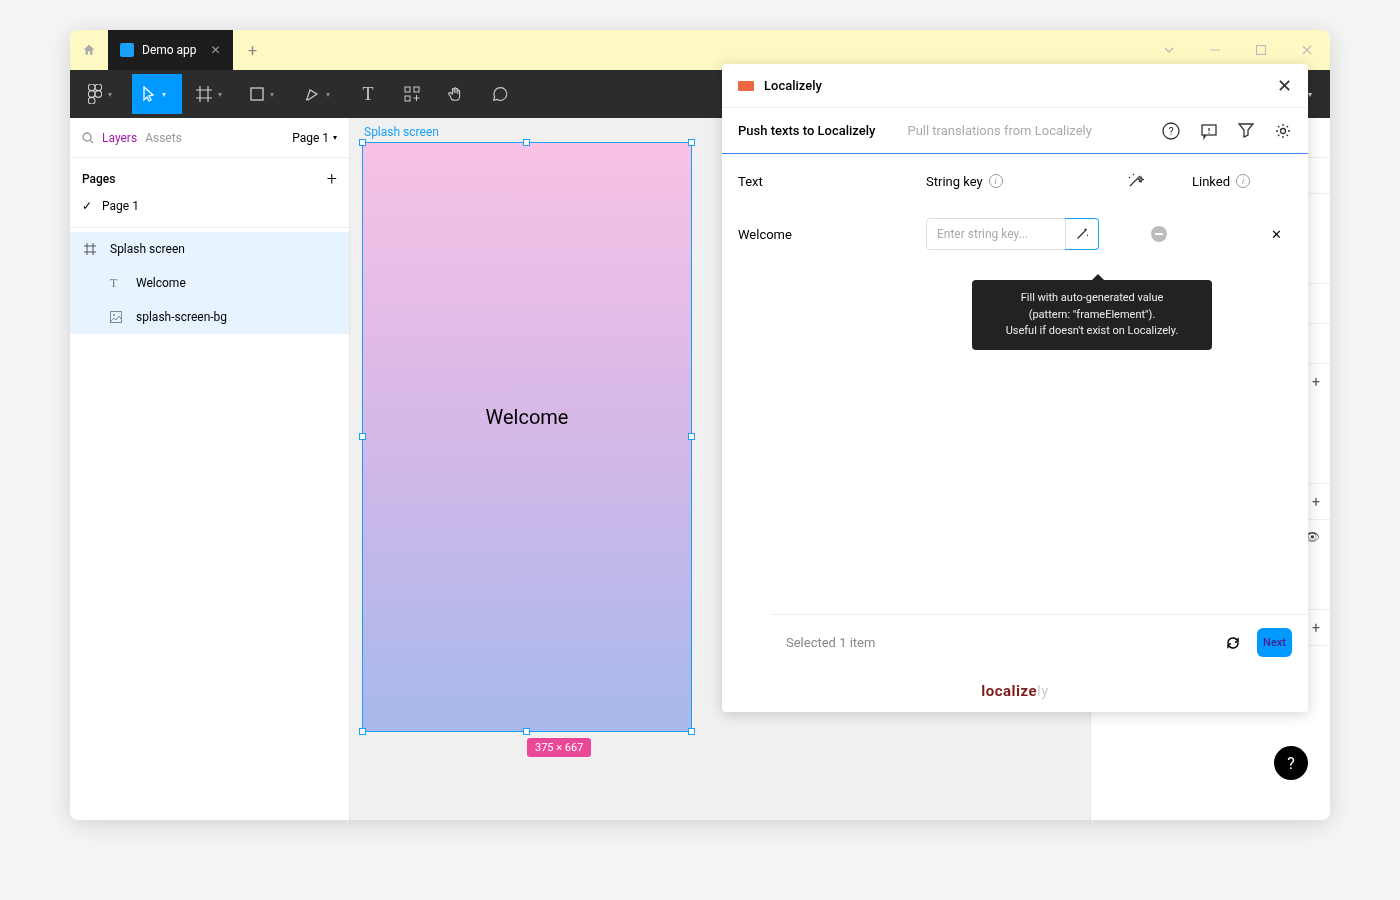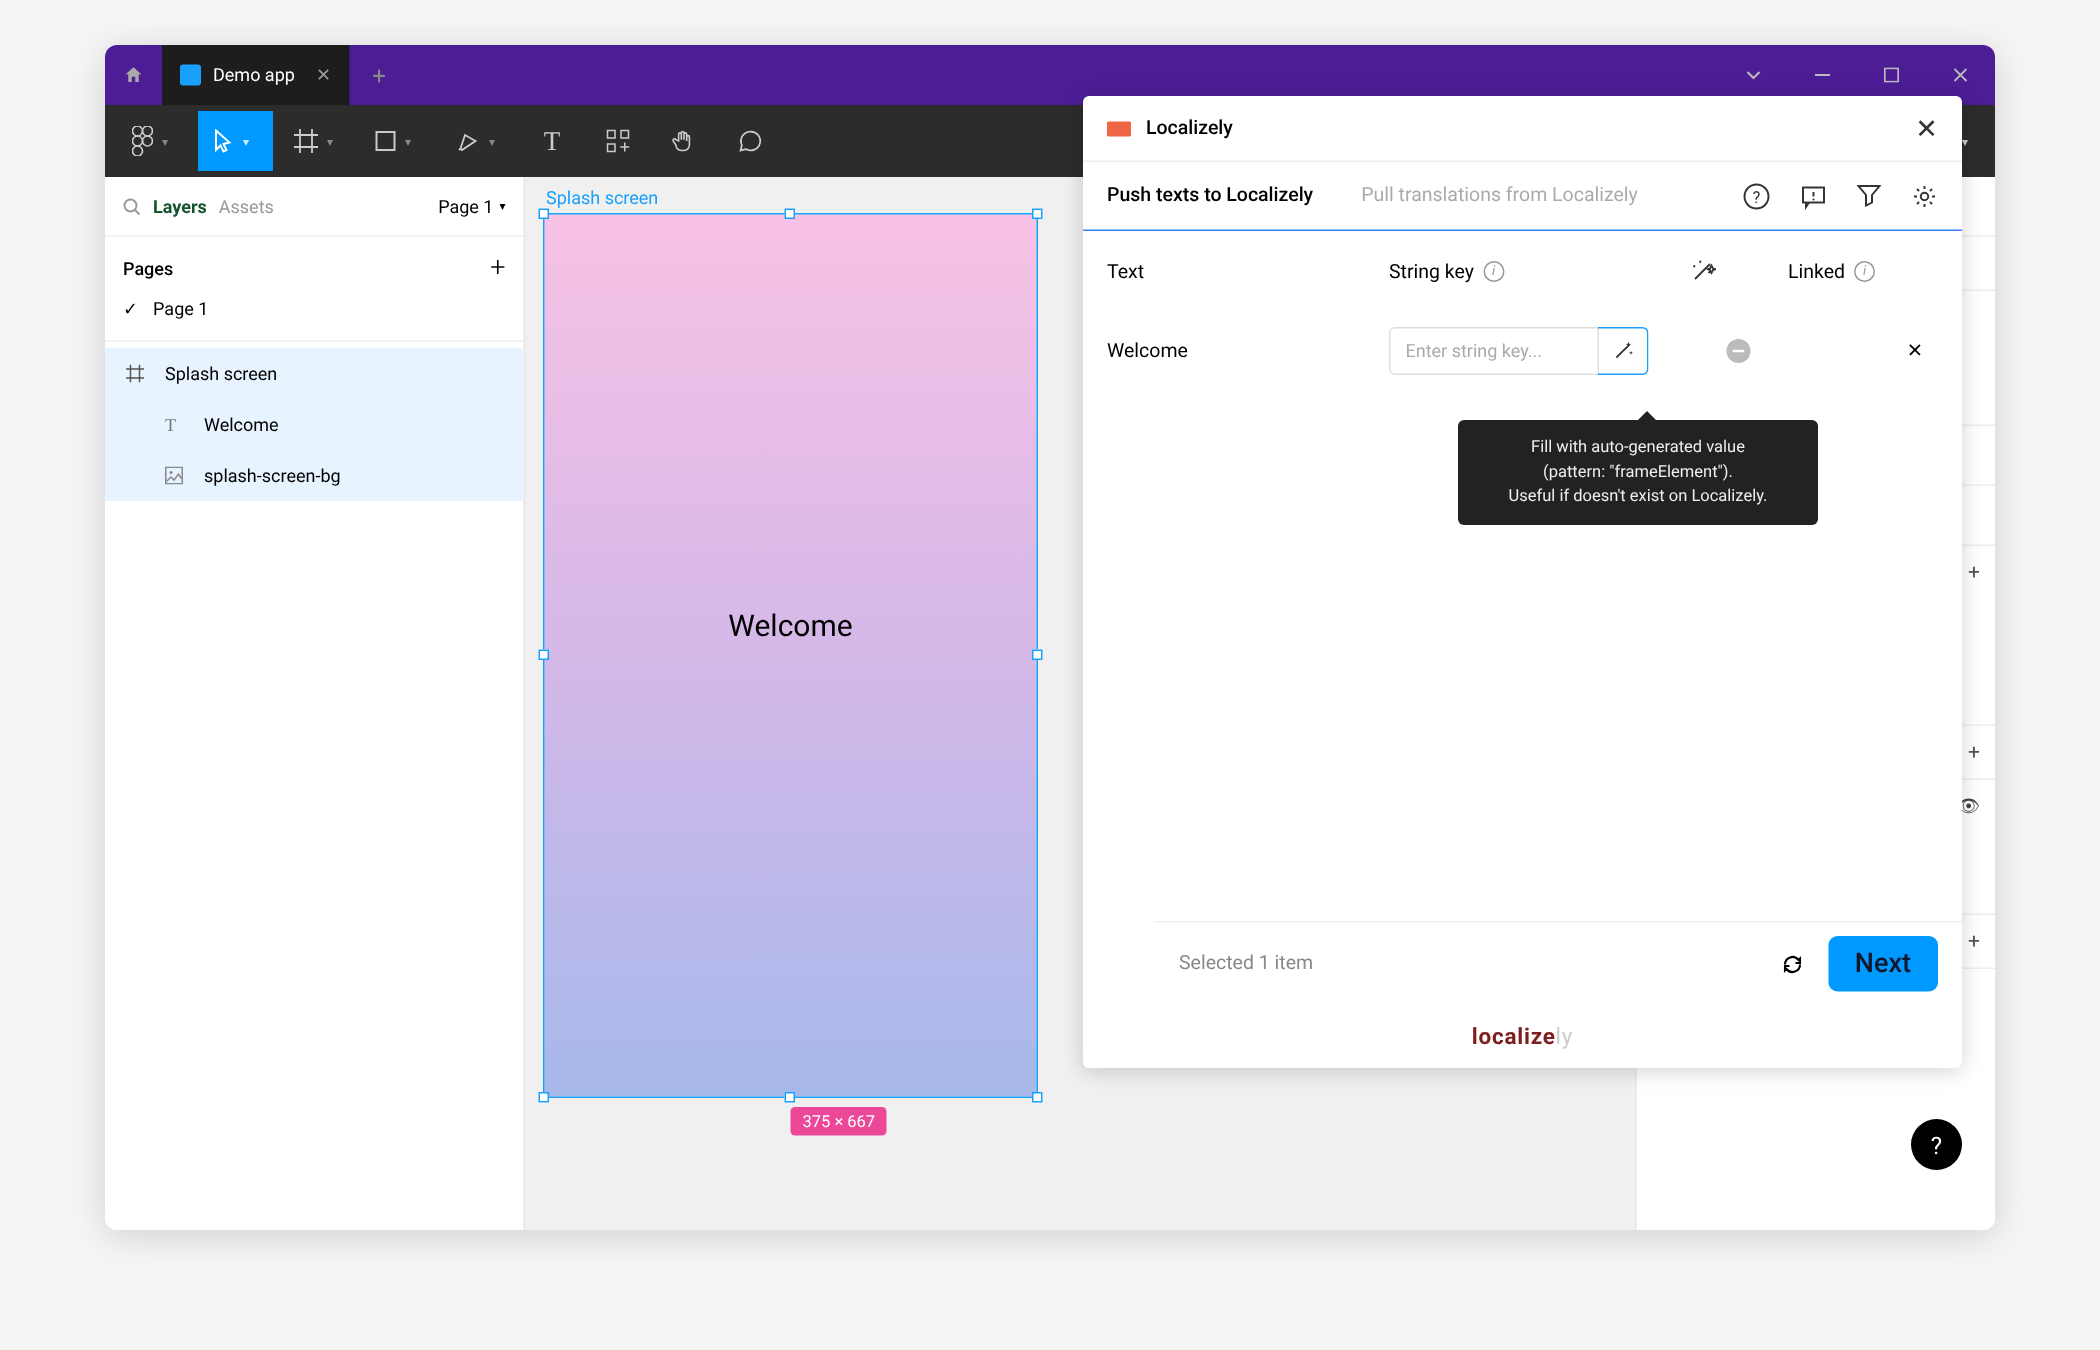--- a/index.html
+++ b/index.html
@@ -1,18 +1,18 @@
 <!DOCTYPE html>
 <html><head>
 <meta charset="utf-8">
 <style>
 * { box-sizing: border-box; margin: 0; padding: 0; font-family: -apple-system, BlinkMacSystemFont, "Segoe UI", Roboto, sans-serif; }
 body { background: #f5f5f5; display: flex; align-items: flex-start; justify-content: center; width: 1400px; height: 900px; }
 .window { width: 1260px; height: 790px; margin-top: 30px; border-radius: 8px; overflow: hidden; box-shadow: 0 4px 24px rgba(0,0,0,.15); background: #fff; position: relative; }
-.titlebar { height: 40px; background: #4c1d95; display: flex; }
+.titlebar { height: 40px; background: #fef9c3; display: flex; }
 .tb-home { width: 38px; height: 40px; display: flex; align-items: center; justify-content: center; color: #aaa; }
 .tb-tab { height: 40px; background: #1d1d1d; display: flex; align-items: center; gap: 8px; padding: 0 12px; color: #fff; font-size: 12px; }
 .tab-icon-box { width: 14px; height: 14px; background: #18a0fb; border-radius: 2px; display: flex; align-items:center; justify-content:center; }
 .tb-tab .close { color: #999; margin-left: 6px; }
 .tb-newtab { width: 40px; display:flex; align-items:center; justify-content:center; color:#888; }
 .tb-spacer { flex: 1; }
 .winbtn { width: 46px; height: 40px; display:flex; align-items:center; justify-content:center; color:#bbb; }
 .winbtn svg { display:block; }
 .winbtn.min { font-size:16px; }
 .toolbar { height: 48px; background: #2c2c2c; display: flex; align-items: center; padding: 0 8px; gap: 4px; }
@@ -23,21 +23,21 @@
 .tbtn.active { background:#0099ff; color:#fff; }
 .toolbar-right { margin-left:auto; display:flex; align-items:center; gap:8px; }
 .avatar { width:24px; height:24px; border-radius:50%; background:#b36bff; color:#fff; font-size:12px; display:flex; align-items:center; justify-content:center; font-weight:600;}
 .share-btn { background:#0099ff; color:#fff; font-size:12px; font-weight:500; padding:7px 14px; border-radius:6px; }
 .zoom { color:#ccc; font-size:12px; display:flex; align-items:center; gap:6px; padding:0 10px;}
 .body-row { display:flex; height: calc(100% - 88px); }
 .left-panel { width: 280px; border-right:1px solid #e6e6e6; background:#fff; }
 .lp-head { height: 40px; display:flex; align-items:center; padding:0 12px; gap:8px; border-bottom:1px solid #eee;}
 .lp-head .srch { color:#999; }
 .lp-head .tab { font-size:12px; color:#999; cursor:pointer;}
-.lp-head .tab.active { color:#14532d; font-weight:700;}
+.lp-head .tab.active { color:#a21caf; font-weight:400;}
 .lp-head .pagesel { margin-left:auto; font-size:12px; color:#000; display:flex; align-items:center; gap:4px;}
 .lp-pages { padding: 10px 12px 4px 12px; display:flex; align-items:center; justify-content:space-between;}
 .lp-pages .lbl { font-size:12px; font-weight:500; }
 .lp-page-item { padding: 6px 12px 10px 12px; font-size:12px; display:flex; align-items:center; gap:10px;}
 .lp-page-item .chk { color:#000; }
 .lp-divider { height:1px; background:#eee; margin:4px 0 4px 0;}
 .layer-item { height:34px; display:flex; align-items:center; padding:0 14px; gap:10px; font-size:12px;}
 .layer-item.selected { background:#e7f3ff; }
 .layer-item .licon { width:16px; color:#777; display:flex; align-items:center;}
 .layer-item.indent1 { padding-left: 40px; }
@@ -76,21 +76,21 @@
 .pl-row .kinput::placeholder{color:#aaa;}
 .magic-btn { width:34px; height:32px; border:1px solid #18a0fb; border-left:none; border-radius:0 4px 4px 0; display:flex; align-items:center; justify-content:center; color:#333; margin-left:-1px;}
 .linked-dot { width:16px; height:16px; border-radius:50%; background:#bbb; margin-left:52px; display:flex; align-items:center; justify-content:center; color:#fff; }
 .row-close { margin-left:auto; color:#000; margin-right:10px;}
 .tooltip { position:absolute; top:126px; left:250px; width:240px; background:#222; color:#eee; font-size:11px; padding:10px 12px; border-radius:4px; text-align:center; line-height:1.5;}
 .tooltip::before { content:''; position:absolute; top:-6px; left:120px; border:6px solid transparent; border-bottom-color:#222; border-top:none;}
 .pl-foot { height:56px; border-top:1px solid #eee; display:flex; align-items:center; padding:0 16px;margin-left:48px;}
 .pl-foot .sel { font-size:13px; color:#888;}
 .pl-foot-right { margin-left:auto; display:flex; align-items:center; gap:16px;}
 .refresh-ic { color:#000;}
-.next-btn { background:#0099ff; color:#0f172a; font-size:18px; font-weight:500; padding:8px 18px; border-radius:6px;}
+.next-btn { background:#0099ff; color:#4c1d95; font-size:11px; font-weight:500; padding:8px 6px; border-radius:6px;}
 .pl-brand { height:42px; display:flex; align-items:center; justify-content:center; font-size:15px; letter-spacing:.5px;}
 .pl-brand .bold{ color:#7f1d1d; font-weight:700;}
 .pl-brand .thin{ color:#ccc; font-weight:400;}
 .help-fab { position:absolute; right:22px; bottom:40px; width:34px; height:34px; border-radius:50%; background:#000; color:#fff; display:flex; align-items:center; justify-content:center; font-size:16px; z-index:10;}
 .rp-stub { padding:12px 10px; height:36px; border-bottom:1px solid #eee; display:flex; align-items:center; justify-content:flex-end; color:#444; font-size:12px;}
 .rp-stub.plus::after { content:'+'; color:#555; font-size:14px;}
 .rp-stub.eye::after { content:'👁'; font-size:12px;}
 svg { display:block; }
 </style>
 </head>

